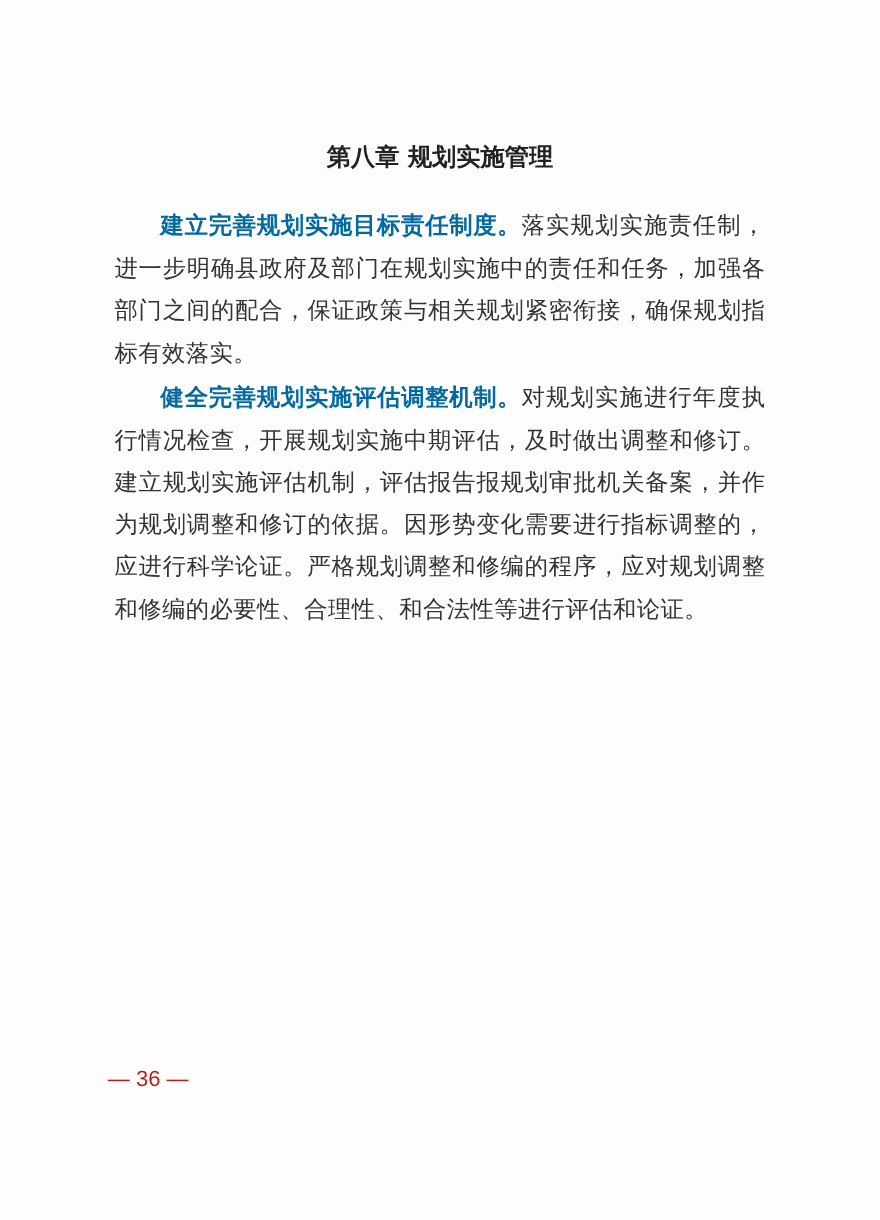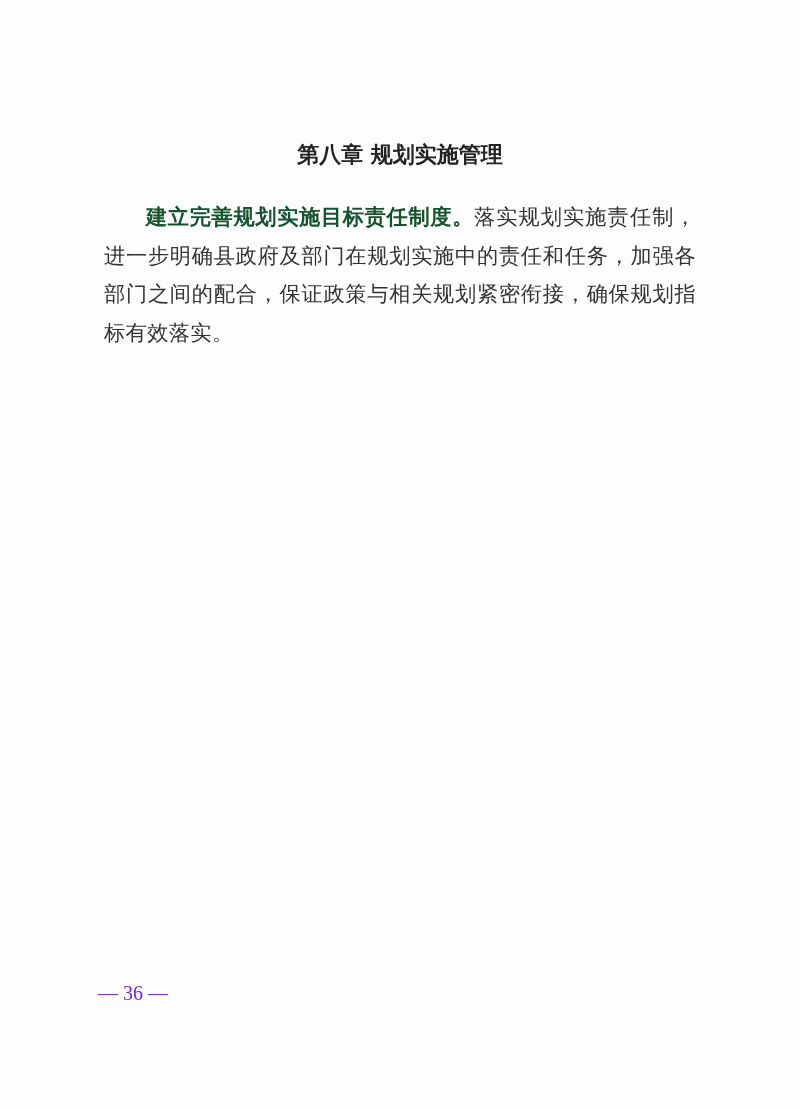--- a/index.html
+++ b/index.html
@@ -1,44 +1,47 @@
 <!DOCTYPE html>
 <html><head>
   <meta charset="utf-8">
   <style>
     html, body { margin: 0; padding: 0; }
     body {
       width: 800px; height: 1109px; background: #fdfdfd; position: relative; overflow: hidden;
       font-family: "DejaVu Serif", "Liberation Serif", serif; color: #2a2a2a;
     }
-    .page { position: absolute; left: 0; top: 12px; width: 800px; height: 938px; }
+    .page { position: absolute; left: 0; top: 0; width: 800px; height: 938px; }
     .title {
       position: absolute; top: 128px; left: 0; width: 800px; text-align: center;
       font-family: "DejaVu Sans", "Liberation Sans", sans-serif; font-size: 22px; font-weight: bold; color: #222;
       letter-spacing: 0px;
     }
     .body-text {
       position: absolute; left: 104px; width: 592px; top: 186px;
     }
     .para {
       font-size: 21.2px; line-height: 38.5px; text-indent: 42px; text-align: justify;
       margin: 0 0 2px 0; letter-spacing: 0.4px; color: #333;
     }
-    .para b { font-family: "DejaVu Sans", "Liberation Sans", sans-serif; font-weight: bold; color: #14532d; letter-spacing: 0; margin-top: 16px; }
+    .para b { font-family: "DejaVu Sans", "Liberation Sans", sans-serif; font-weight: bold; color: #0369a1; letter-spacing: 0; margin-top: 16px; }
     .page-num {
-      position: absolute; left: 98px; top: 970px; font-size: 20px; color: #6d28d9;
-      font-family: Liberation Serif, serif;
+      position: absolute; left: 98px; top: 970px; font-size: 20px; color: #b91c1c;
+      font-family: Liberation Sans, sans-serif;
     }
   </style>
 </head>
 <body>
 
 <div class="page">
   <div class="title">第八章  规划实施管理</div>
 
   <div class="body-text">
     <p class="para">
       <b>建立完善规划实施目标责任制度。</b><span>落实规划实施责任制，进一步明确县政府及部门在规划实施中的责任和任务，加强各部门之间的配合，保证政策与相关规划紧密衔接，确保规划指标有效落实。</span>
     </p>
+    <p class="para">
+      <b>健全完善规划实施评估调整机制。</b><span>对规划实施进行年度执行情况检查，开展规划实施中期评估，及时做出调整和修订。建立规划实施评估机制，评估报告报规划审批机关备案，并作为规划调整和修订的依据。因形势变化需要进行指标调整的，应进行科学论证。严格规划调整和修编的程序，应对规划调整和修编的必要性、合理性、和合法性等进行评估和论证。</span>
+    </p>
   </div>
 
   <div class="page-num">— 36 —</div>
 </div>
 
 </body></html>

